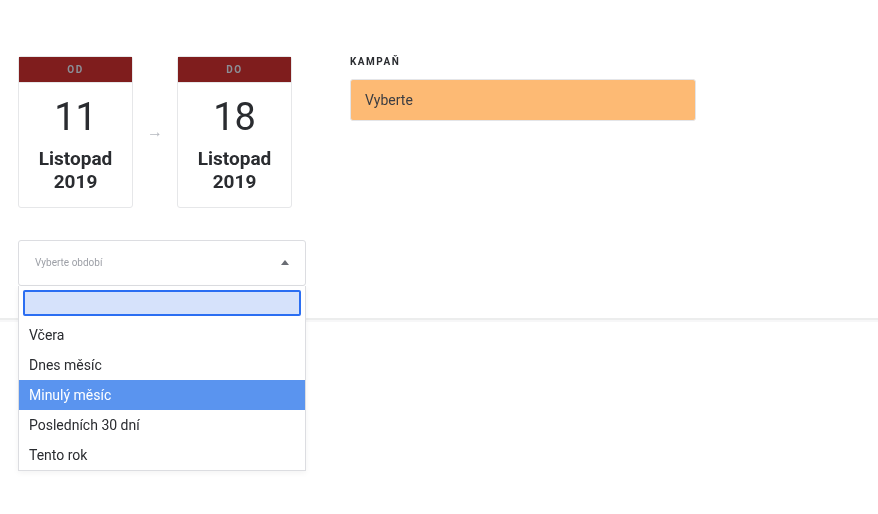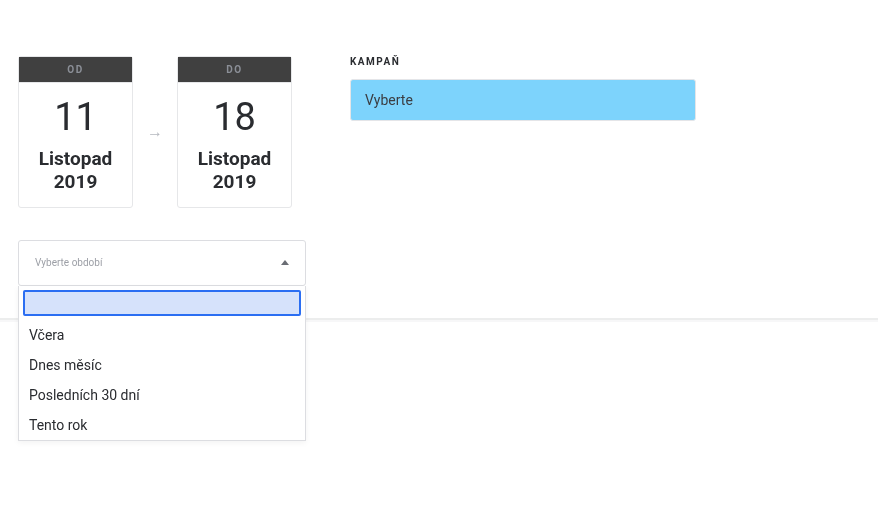--- a/index.html
+++ b/index.html
@@ -33,21 +33,21 @@
       gap: 18px;
     }
     .date-card {
       border: 1px solid #e6e7e9;
       border-radius: 3px;
       width: 115px;
       background: #fff;
       cursor: pointer;
     }
     .date-card-header {
-      background: #404040;
+      background: #7f1d1d;
       text-align: center;
       font-size: 10px;
       font-weight: 700;
       letter-spacing: 1.5px;
       color: #8b8f97;
       padding: 7px 0;
       border-bottom: 1px solid #e6e7e9;
     }
     .date-card-body {
       text-align: center;
@@ -155,21 +155,21 @@
       border: 1px solid #e4e5e8;
       border-radius: 3px;
       height: 42px;
       display: flex;
       align-items: center;
       padding: 0 14px;
       font-size: 14px;
       color: #3b3d42;
       cursor: pointer;
       width: 346px;
-      background: #7dd3fc;
+      background: #fdba74;
     }
     .bg-line {
       position: absolute;
       top: 318px;
       left: 0;
       right: 0;
       height: 4px;
       border-top: 2px solid #eceded;
       background: #f7f7f8;
       z-index: -1;
@@ -212,20 +212,21 @@
         <span class="caret-up"></span>
       </div>
 
       <div class="dropdown-panel">
         <div class="dropdown-search-wrap">
           <input class="dropdown-search" type="text" value="" style="">
         </div>
         <div class="dropdown-list" id="period-options">
             <div class="dropdown-item">Včera</div>
             <div class="dropdown-item">Dnes měsíc</div>
+            <div class="dropdown-item highlighted">Minulý měsíc</div>
             <div class="dropdown-item">Posledních 30 dní</div>
             <div class="dropdown-item">Tento rok</div>
           </div>
       </div>
     </div>
 
   </div>
 
   <div class="right-col">
     <div class="campaign-label">KAMPAŇ</div>

